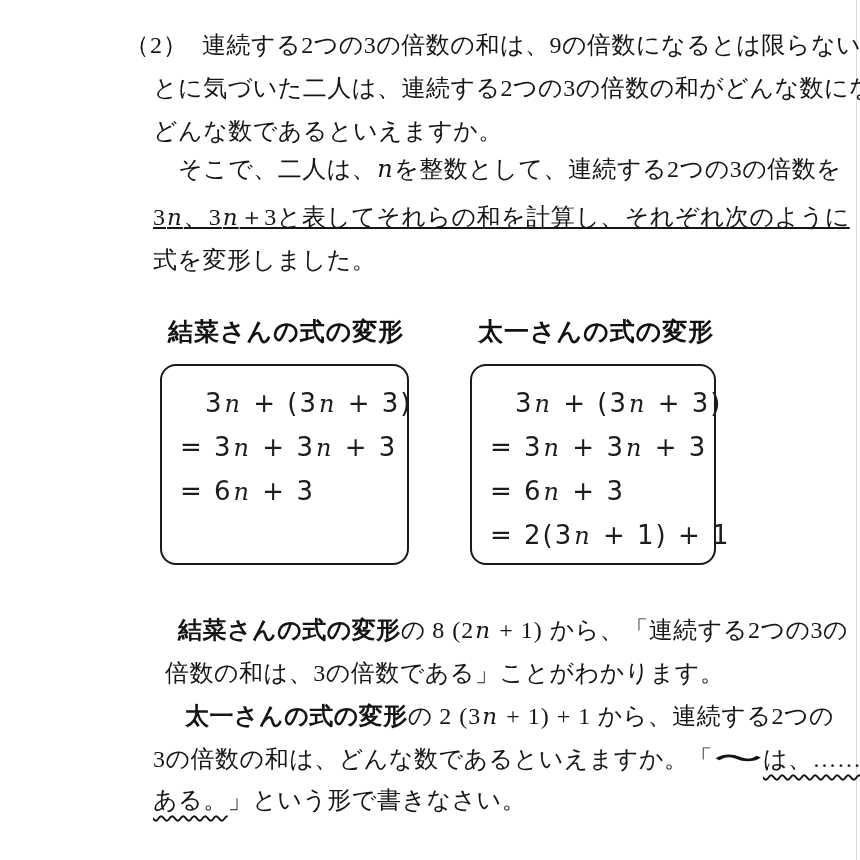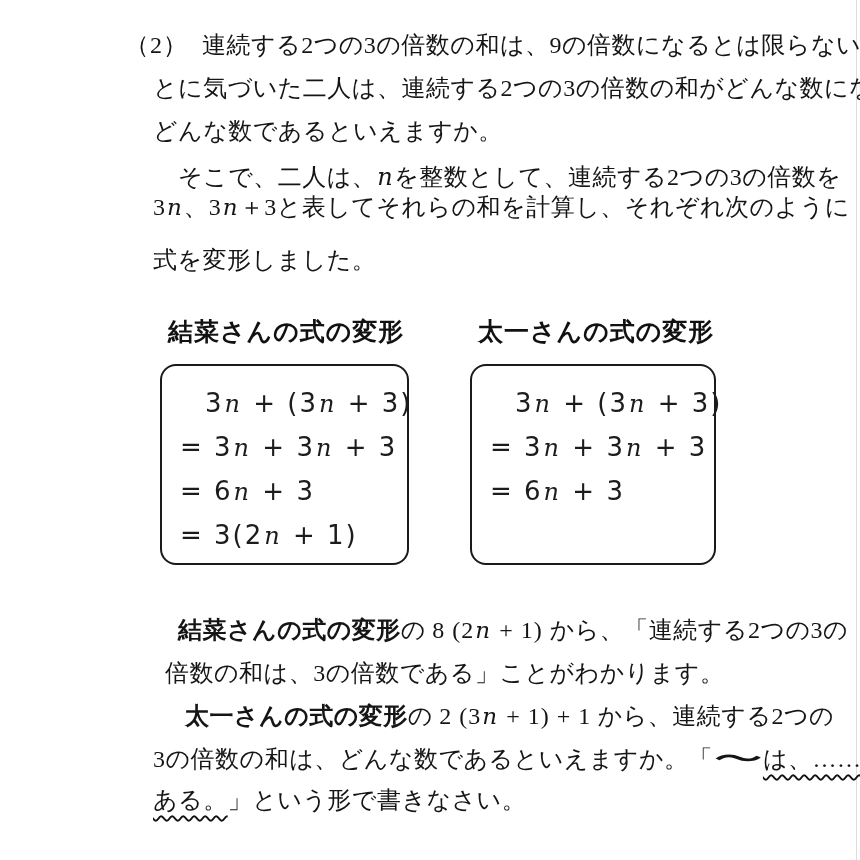--- a/index.html
+++ b/index.html
@@ -97,47 +97,47 @@
   <div class="bodyline" style="left:125px; top:30px;">
     <span class="plabel">（2）</span><span>連続する2つの3の倍数の和は、9の倍数になるとは限らないこ</span>
   </div>
   <div class="bodyline" style="left:153px; top:73px;">
     <span>とに気づいた二人は、連続する2つの3の倍数の和がどんな数にな</span>
   </div>
   <div class="bodyline" style="left:153px; top:116px;">
     <span>どんな数であるといえますか。</span>
   </div>
 
-  <div class="bodyline" style="left:178px; top:162px;">
+  <div class="bodyline" style="left:178px; top:154px;">
     <span>そこで、二人は、</span><span class="mvar">n</span><span>を整数として、連続する2つの3の倍数を</span>
   </div>
-  <div class="bodyline" style="left:153px; top:192px;">
+  <div class="bodyline" style="left:153px; top:202px;text-decoration:underline;">
     <span class="imath"><span>3</span><span class="mvar">n</span><span>、3</span><span class="mvar">n</span></span><span>＋3と表してそれらの和を計算し、それぞれ次のように</span>
   </div>
   <div class="bodyline" style="left:153px; top:245px;">
     <span>式を変形しました。</span>
   </div>
 
   <div class="boxtitle" style="left:168px; top:317px;">結菜さんの式の変形</div>
   <div class="boxtitle" style="left:478px; top:317px;">太一さんの式の変形</div>
 
   <div class="mathbox" style="left:160px; top:364px; width:249px; height:201px;">
     <div class="expr">
       <div class="exprline first"><span>3</span><span class="mvar">n</span><span> + (3</span><span class="mvar">n</span><span> + 3)</span></div>
       <div class="exprline"><span>= 3</span><span class="mvar">n</span><span> + 3</span><span class="mvar">n</span><span> + 3</span></div>
       <div class="exprline"><span>= 6</span><span class="mvar">n</span><span> + 3</span></div>
-      <div class="exprline"><span>= 3(2</span><span class="mvar">n</span><span> + 1)</span></div>
     </div>
   </div>
 
   <div class="mathbox" style="left:470px; top:364px; width:246px; height:201px;">
     <div class="expr">
       <div class="exprline first"><span>3</span><span class="mvar">n</span><span> + (3</span><span class="mvar">n</span><span> + 3)</span></div>
       <div class="exprline"><span>= 3</span><span class="mvar">n</span><span> + 3</span><span class="mvar">n</span><span> + 3</span></div>
       <div class="exprline"><span>= 6</span><span class="mvar">n</span><span> + 3</span></div>
+      <div class="exprline"><span>= 2(3</span><span class="mvar">n</span><span> + 1) + 1</span></div>
     </div>
   </div>
 
   <div class="bodyline" style="left:178px; top:615px;">
     <span class="gothic">結菜さんの式の変形</span><span>の </span><span class="imath"><span>8 (2</span><span class="mvar">n</span><span> + 1) </span></span><span>から、「連続する2つの3の</span>
   </div>
   <div class="bodyline" style="left:153px; top:658px;margin-left:12px;">
     <span>倍数の和は、3の倍数である」ことがわかります。</span>
   </div>
 

